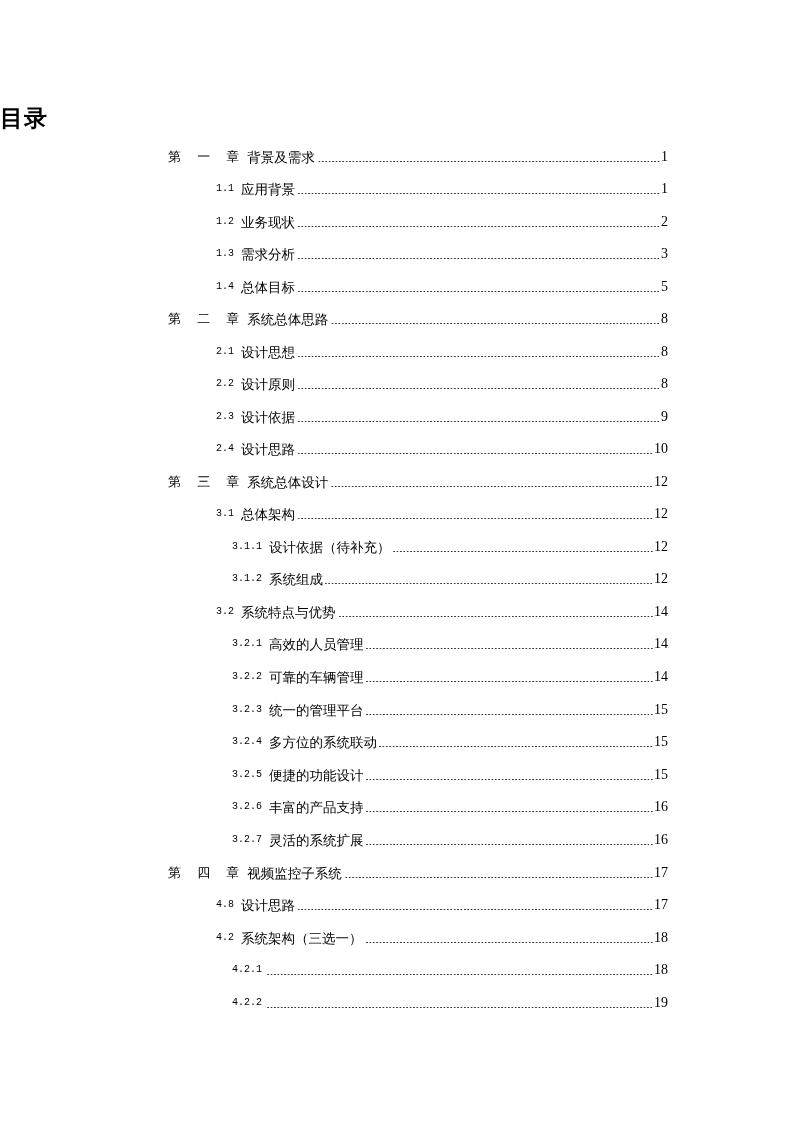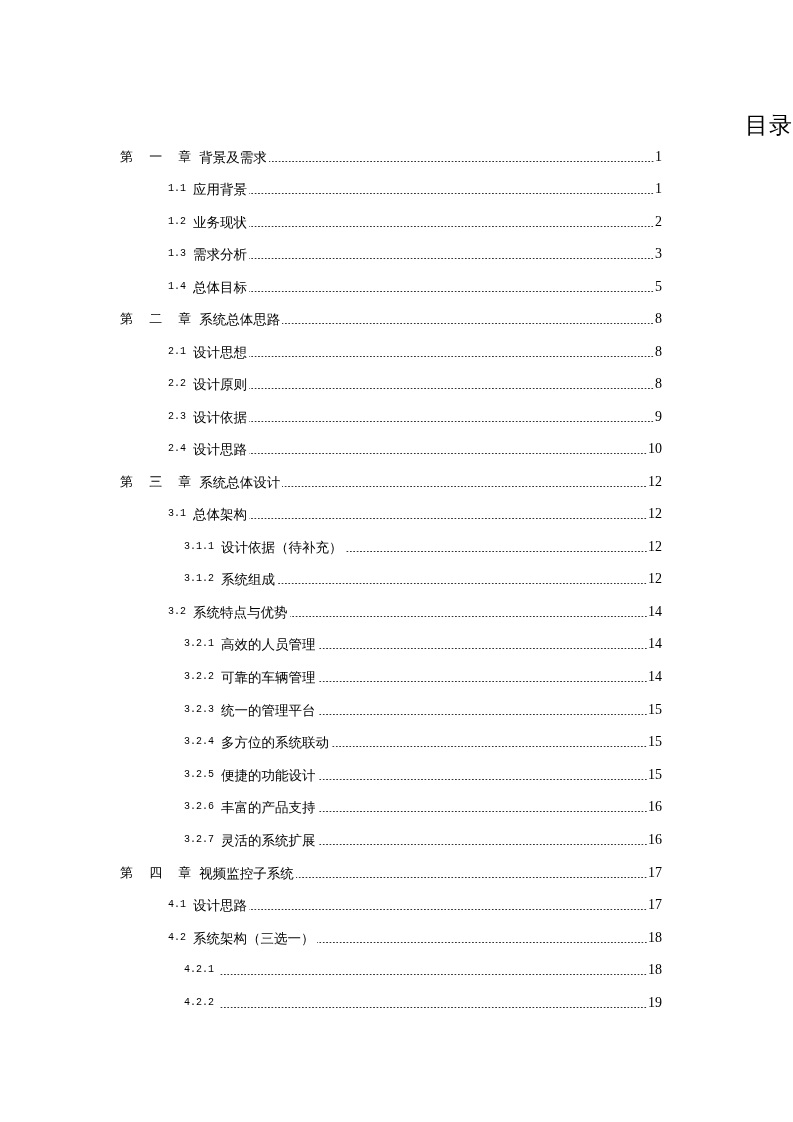--- a/index.html
+++ b/index.html
@@ -13,43 +13,43 @@
       position: relative;
       overflow: hidden;
       color: #000;
       font-family: "Liberation Serif", "DejaVu Serif", serif;
     }
     .title {
       position: absolute;
       left: 0;
       width: 793px;
       top: 101px;
-      text-align: right;
+      text-align: left;
       font-family: "DejaVu Sans", "Liberation Sans", sans-serif;
-      font-weight: normal;
+      font-weight: bold;
       font-size: 23px;
       line-height: 34px;
       letter-spacing: 1px;
-      margin-top: 7px;
     }
     .toc {
       position: absolute;
       left: 0;
       top: 0;
       width: 793px;
     }
     .row {
       position: absolute;
-      right: 131px;
+      right: 125px;
       height: 20px;
       display: flex;
       align-items: center;
       font-size: 14px;
       line-height: 20px;
       white-space: nowrap;
+      margin-left: 48px;
     }
     .row.l0 { left: 120px; }
     .row.l1 { left: 168px; }
     .row.l2 { left: 184px; }
     .num {
       font-family: Liberation Mono, monospace;
       font-size: 10px;
       margin-right: 7px;
     }
     .row.l0 .num {
@@ -224,21 +224,21 @@
     <span class="leader"></span>
     <span class="page">16</span>
   </div>
   <div class="row l0" style="top:863px">
     <span class="num">第 四 章</span>
     <span class="label">视频监控子系统</span>
     <span class="leader"></span>
     <span class="page">17</span>
   </div>
   <div class="row l1" style="top:895px">
-    <span class="num">4.1</span>
+    <span class="num">4.8</span>
     <span class="label">设计思路</span>
     <span class="leader"></span>
     <span class="page">17</span>
   </div>
   <div class="row l1" style="top:928px">
     <span class="num">4.2</span>
     <span class="label">系统架构（三选一）</span>
     <span class="leader"></span>
     <span class="page">18</span>
   </div>

